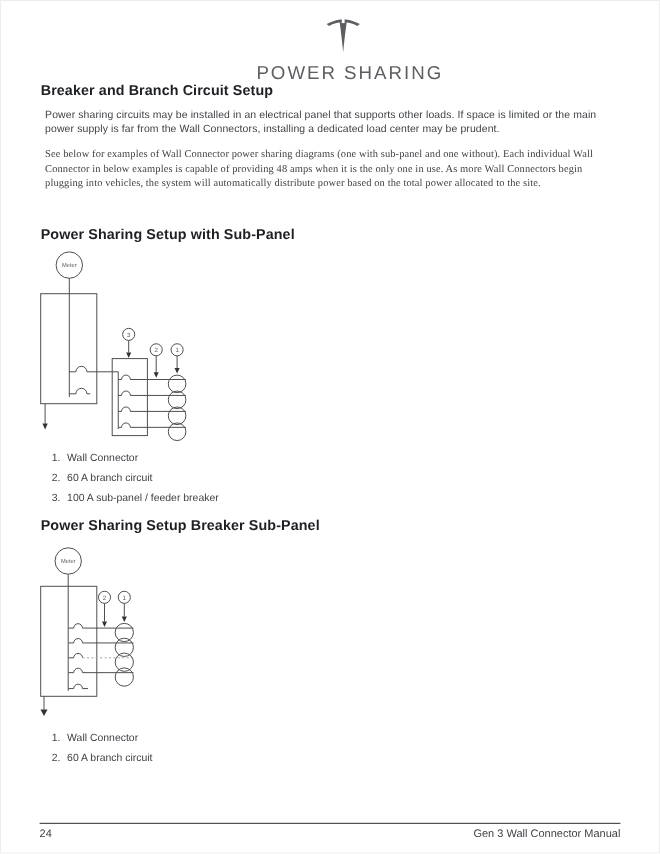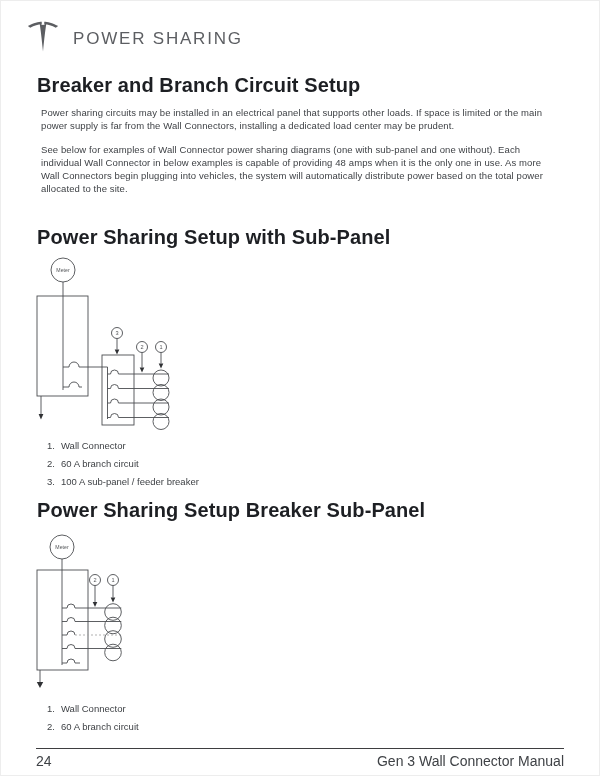--- a/index.html
+++ b/index.html
@@ -2,57 +2,57 @@
 <html><head>
 <meta charset="utf-8">
 <style>
   html,body { margin:0; padding:0; background:#fff; }
   .page {
     position:relative; width:600px; height:776px; background:#ffffff;
     font-family:"Liberation Sans", sans-serif; color:#3f4246;
     box-sizing:border-box; border:1px solid #ededed; overflow:hidden;
   }
   
-  .header { display:flex; align-items:center; padding:12px 0 0 24px; height:46px; }
+  .header { display:flex; align-items:center; padding:12px 0 0 24px; height:46px;flex-direction:column; }
   .logo-wrap { width:36px; height:38px; flex:0 0 auto; }
   .logo-wrap svg { width:36px; height:38px; display:block; }
   .header-title {
     font-size:17px; letter-spacing:1.8px; color:#5c5e62; font-weight:500;
     margin-left:12px; padding-top:6px;
   }
   
   .content { padding:0 36px; }
-  h2 { font-size:20px; font-weight:700; color:#1d1f23; margin:0; letter-spacing:0.1px; }
+  h2 { font-size:13px; font-weight:700; color:#1d1f23; margin:0; letter-spacing:0.1px; }
   .h2-first { margin-top:15px; }
   .h2-mid { margin-top:31px; }
   .h2-third { margin-top:12px; }
   p { font-size:9.5px; line-height:13px; margin:4px; color:#3f4246; letter-spacing:0.1px; }
   .p1 { margin-top:9px; }
-  .p2 { margin-top:11px; }
+  .p2 { margin-top:11px;font-family:Liberation Serif, serif; }
   
   .diagram { display:block; margin-left:-11px; }
   .d1 { margin-top:3px; }
   .d2 { margin-top:10px; }
   .diagram path, .diagram line, .diagram rect, .diagram circle {
     stroke:#4b4d50; stroke-width:0.9; fill:none;
   }
   .diagram .dashed { stroke:#a8a8a8; stroke-dasharray:2,2; }
   .diagram .arrow { fill:#2f3134; stroke:none; }
   .diagram text { fill:#55575a; stroke:none; font-family:"Liberation Sans",sans-serif; }
   .meter-label { font-size:5.2px; }
   .callout-num { font-size:5.6px; }
   
   .legend { margin:6px 0 0 0; padding:0; list-style:none; }
   .legend li { display:flex; font-size:9.5px; line-height:11px; margin-bottom:7px; color:#3f4246; }
   .legend .num { width:18px; text-align:right; margin-right:6px; flex:0 0 auto; }
   
   .footer-rule { position:absolute; left:35px; right:35px; top:747px; border-top:1px solid #3e3e40; }
   .footer-bar {
     position:absolute; left:35px; right:35px; top:752px;
-    display:flex; justify-content:space-between; font-size:14px; color:#3f4246;
+    display:flex; justify-content:space-between; font-size:10px; color:#3f4246;
   }
 </style>
 </head>
 <body>
 
 <div class="page">
 
   <div class="header">
     <div class="logo-wrap">
       <svg viewBox="0 0 100 100">

